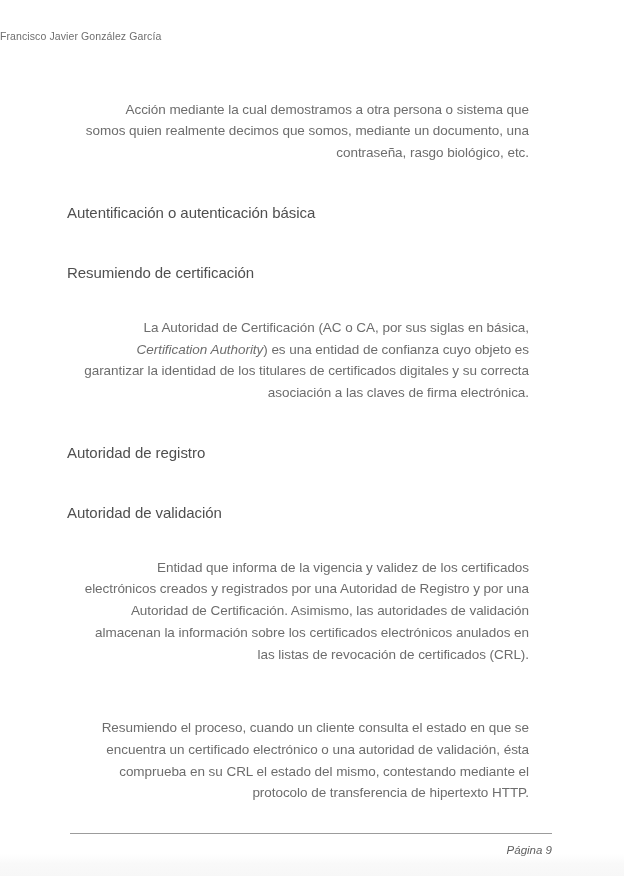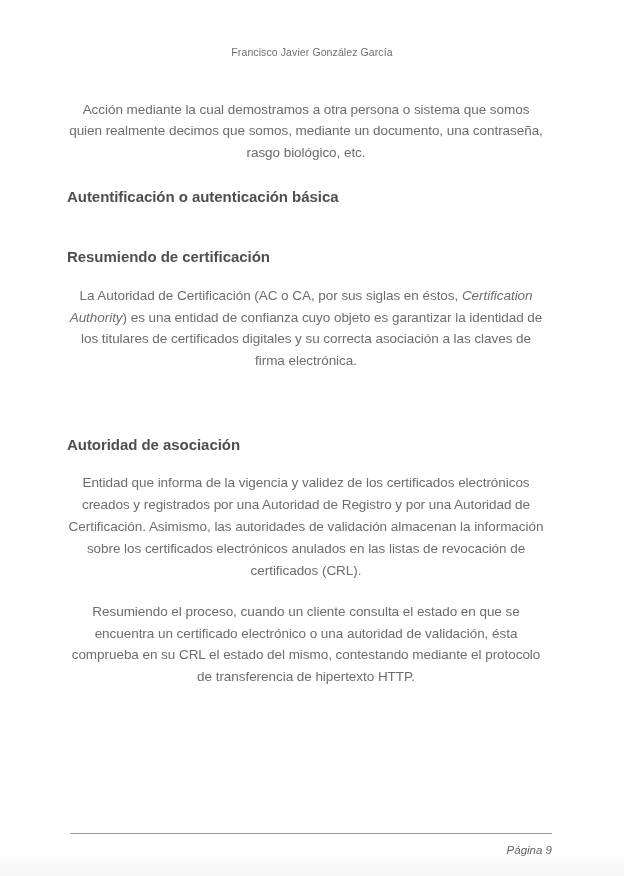--- a/index.html
+++ b/index.html
@@ -16,52 +16,50 @@
   .page {
     position: relative;
     width: 624px;
     height: 876px;
     background: #ffffff;
     box-sizing: border-box;
     display: flex;
     flex-direction: column;
   }
   .page-header {
-    text-align: center;
     font-size: 10.5px;
     color: #6e6e6e;
     letter-spacing: 0.1px;
     padding-top: 30px;
     padding-bottom: 0;
     line-height: 1.2;
-    margin-top: 16px;
   }
   .page-body {
     flex: 1 1 auto;
     padding: 0 79px 0 67px;
     box-sizing: border-box;
     padding-top: 40px;
   }
   .doc-h2 {
     font-size: 15px;
-    font-weight: bold;
+    font-weight: normal;
     color: #4f4f4f;
     margin: 0;
     padding: 0;
     line-height: 1.35;
     letter-spacing: -0.05px;
   }
   .doc-p {
     font-size: 13.5px;
     color: #6d6d6d;
-    margin: 0;
+    margin: 16px;
     padding: 0;
     line-height: 1.62;
     letter-spacing: -0.05px;
-    text-align: center;
+    text-align: right;
   }
   .doc-p em {
     font-style: italic;
   }
   .gap-after-p   { height: 23px; }
   .gap-after-h   { height: 17px; }
   .gap-para      { height: 19px; }
   .page-footer {
     padding: 0 72px 0 70px;
     box-sizing: border-box;
@@ -104,27 +102,28 @@
 
     <p class="doc-p">Acción mediante la cual demostramos a otra persona o sistema que somos quien realmente decimos que somos, mediante un documento, una contraseña, rasgo biológico, etc.</p>
     <div class="gap-after-p"></div>
 
     <h2 class="doc-h2">Autentificación o autenticación básica</h2>
     <div class="gap-after-h"></div>
     <div class="gap-after-p"></div>
 
     <h2 class="doc-h2">Resumiendo de certificación</h2>
     <div class="gap-after-h"></div>
-    <p class="doc-p"><span>La Autoridad de Certificación (AC o CA, por sus siglas en éstos, </span><em>Certification Authority</em><span>) es una entidad de confianza cuyo objeto es garantizar la identidad de los titulares de certificados digitales y su correcta asociación a las claves de firma electrónica.</span></p>
+    <p class="doc-p"><span>La Autoridad de Certificación (AC o CA, por sus siglas en básica, </span><em>Certification Authority</em><span>) es una entidad de confianza cuyo objeto es garantizar la identidad de los titulares de certificados digitales y su correcta asociación a las claves de firma electrónica.</span></p>
     <div class="gap-after-p"></div>
 
+    <h2 class="doc-h2">Autoridad de registro</h2>
     <div class="gap-after-h"></div>
     <div class="gap-after-p"></div>
 
-    <h2 class="doc-h2">Autoridad de asociación</h2>
+    <h2 class="doc-h2">Autoridad de validación</h2>
     <div class="gap-after-h"></div>
     <p class="doc-p">Entidad que informa de la vigencia y validez de los certificados electrónicos creados y registrados por una Autoridad de Registro y por una Autoridad de Certificación. Asimismo, las autoridades de validación almacenan la información sobre los certificados electrónicos anulados en las listas de revocación de certificados (CRL).</p>
     <div class="gap-para"></div>
     <p class="doc-p">Resumiendo el proceso, cuando un cliente consulta el estado en que se encuentra un certificado electrónico o una autoridad de validación, ésta comprueba en su CRL el estado del mismo, contestando mediante el protocolo de transferencia de hipertexto HTTP.</p>
 
   </div>
 
   <div class="page-footer">
     <div class="footer-rule"></div>
     <div class="footer-text">Página 9</div>

